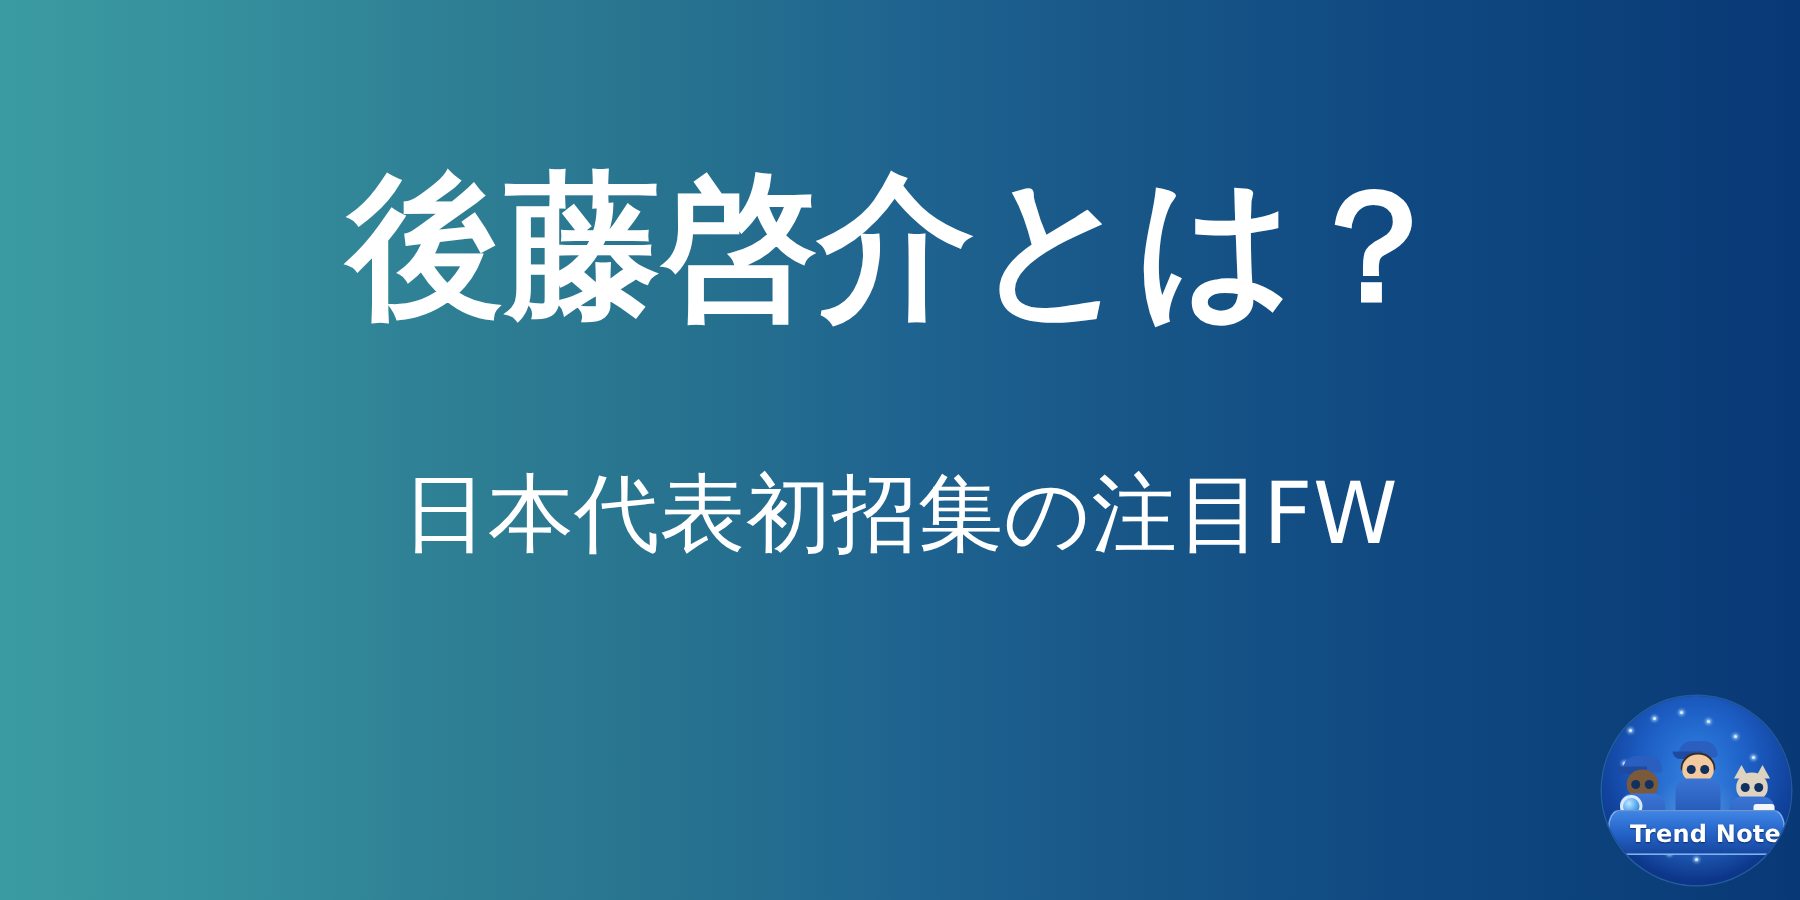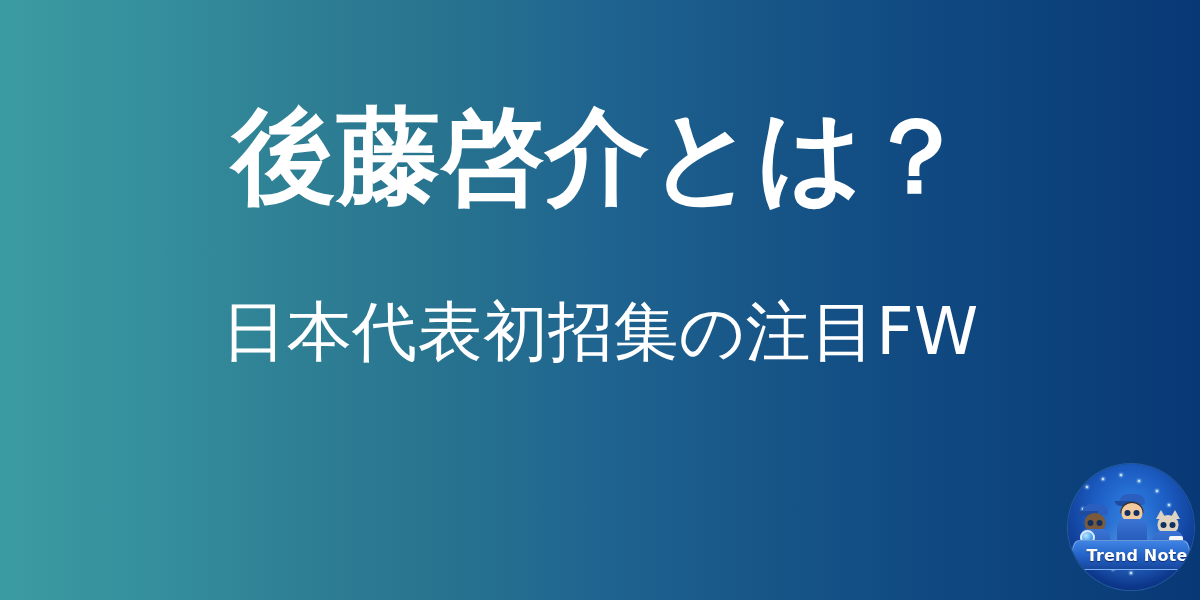--- a/index.html
+++ b/index.html
@@ -45,25 +45,25 @@
   }
 
   .headline {
     font-size: 104px;
     line-height: 1.16;
     font-weight: 700;
     color: #ffffff;
     letter-spacing: 0.005em;
     white-space: nowrap;
     text-align: center;
-    margin: 0;
+    margin: 8px;
   }
 
   .subheadline {
-    font-size: 65px;
+    font-size: 57px;
     line-height: 1.14;
     font-weight: 400;
     color: #ffffff;
     letter-spacing: 0.005em;
     white-space: nowrap;
     text-align: center;
     margin: 0;
     margin-top: 78px;
   }
 

